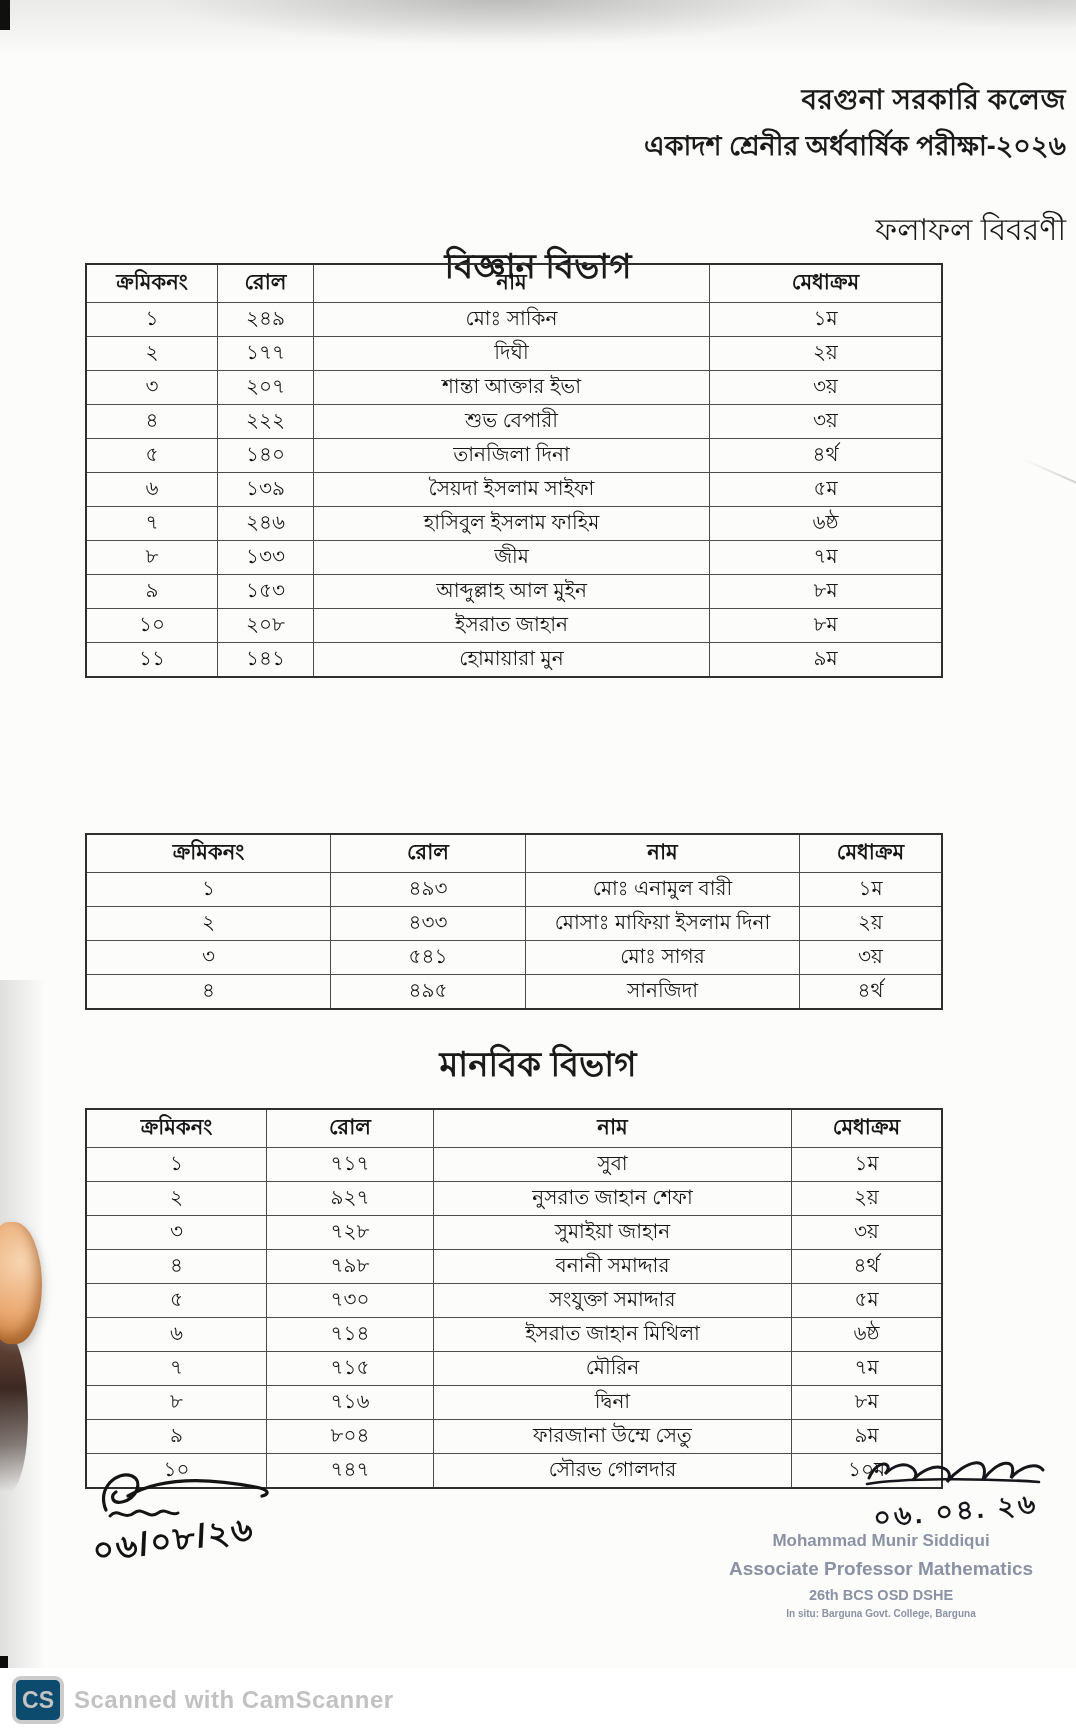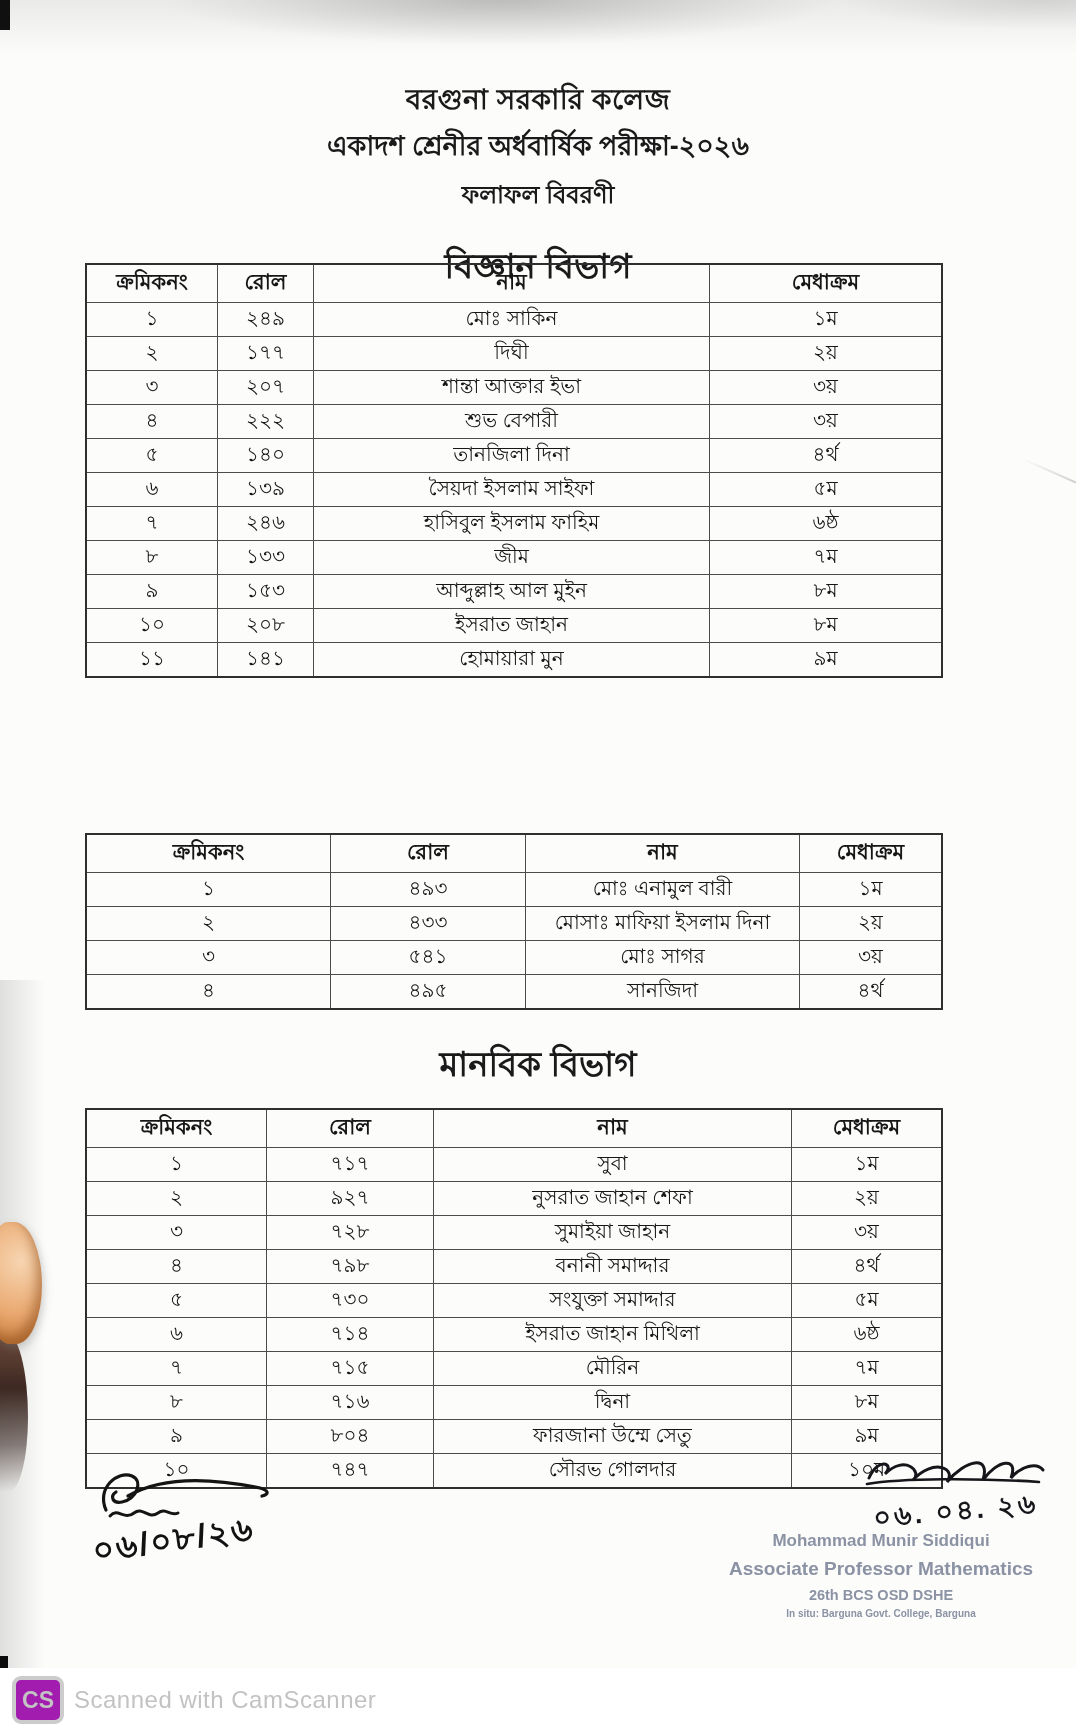--- a/index.html
+++ b/index.html
@@ -37,24 +37,24 @@
     border-radius:0 55% 48% 0;
     background:linear-gradient(180deg,#6e4c3c,#3d2822 35%, rgba(45,28,22,.55) 70%, rgba(45,28,22,0));
   }
   .crease{
     position:absolute;right:-4px;top:470px;width:60px;height:2px;
     background:linear-gradient(90deg, transparent, rgba(150,150,150,.45));
     transform:rotate(24deg);
   }
 
   
-  .titles{position:absolute;left:10px;top:78px;width:1056px;text-align:center;}
+  .titles{position:absolute;left:10px;top:78px;width:1056px;text-align:right;}
   .title-1{font-size:28px;font-weight:700;letter-spacing:.5px;}
   .title-2{font-size:27px;font-weight:700;}
-  .title-3{font-size:24px;font-weight:700;margin-top:6px;}
+  .title-3{font-size:30px;font-weight:400;margin-top:36px;}
 
   .section-title{position:absolute;width:1056px;left:10px;text-align:center;font-size:34px;font-weight:700;}
   .st-0{top:240px;}
   .st-1{top:760px;}
   .st-2{top:1038px;}
 
   
   table.tbl{
     position:absolute;left:85px;width:851px;
     border-collapse:collapse;table-layout:fixed;
@@ -108,25 +108,25 @@
   .stamp-line-2{font-size:14.5px;font-weight:600;}
   .stamp-line-3{font-size:10px;font-weight:600;}
 
   
   .footer{position:absolute;left:0;top:1668px;width:1076px;height:60px;background:#ffffff;}
   .cs-badge{
     position:absolute;left:12px;top:8px;width:44px;height:40px;
     border:4px solid #cccccc;border-radius:9px;
     display:flex;align-items:center;justify-content:center;
     color:#c3c3c3;font-weight:700;font-size:23px;letter-spacing:0;
-    background:#a21caf;
+    background:#0c4a6e;
   }
   .cs-text{
     position:absolute;left:74px;top:18px;
-    color:#c2c2c2;font-size:24px;font-weight:400;letter-spacing:.5px;
+    color:#c2c2c2;font-size:24px;font-weight:700;letter-spacing:.5px;
   }
 </style>
 </head>
 <body>
 
 <div class="page">
 
   <div class="shadow-top"></div>
   <div class="shadow-left"></div>
   <div class="corner-sliver-top"></div>

